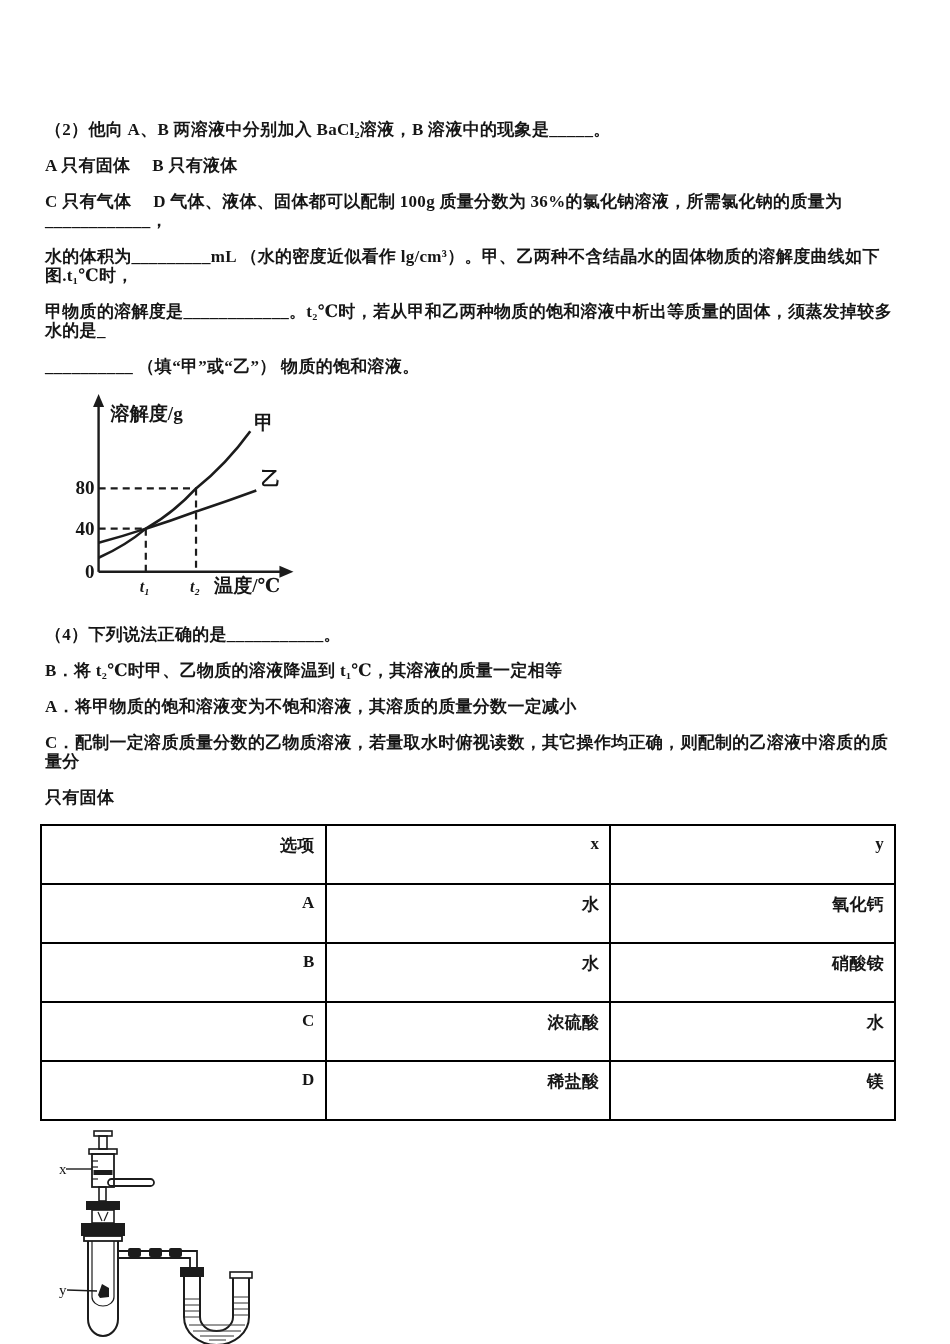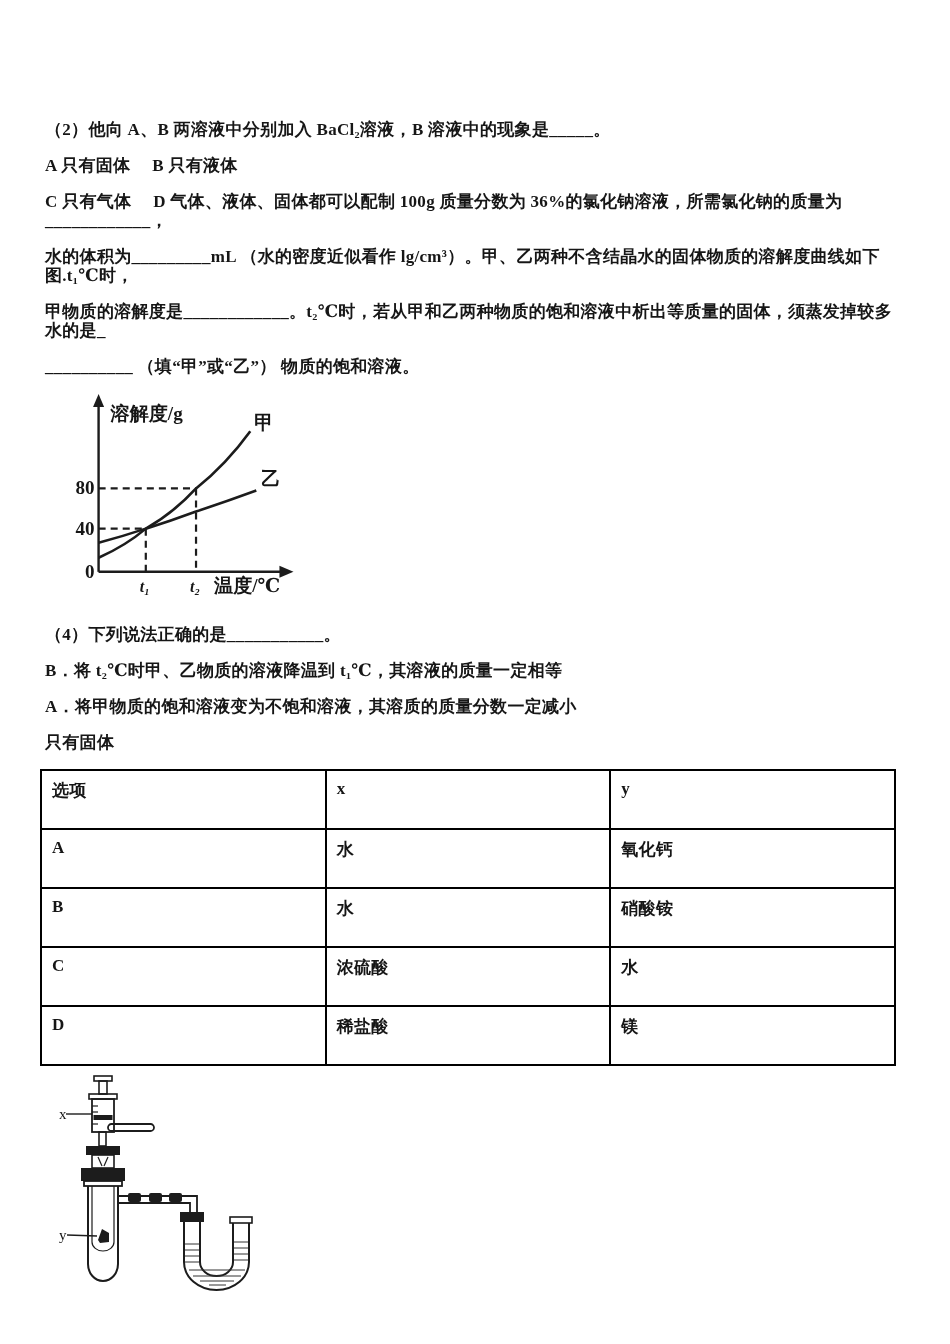--- a/index.html
+++ b/index.html
@@ -40,20 +40,21 @@
     margin:10px 0 0 -5px;
     table-layout:fixed;
   }
   table.opts td{
     border:2px solid #000;
     font-size:17px;
     font-weight:bold;
     padding:8px 10px 26px 10px;
     vertical-align:top;
     letter-spacing:0.3px;
+    text-align:right;
   }
   .apparatus-wrap{
     margin:6px 0 0 6px;
     width:215px;height:245px;
   }
   .apparatus-wrap svg text{
     font-family:"Liberation Serif","DejaVu Serif",serif;
     font-size:15px;
     fill:#161616;
   }
@@ -99,20 +100,21 @@
       <text x="126" y="198" class="t-label">t₂</text>
       <text x="150" y="198" class="cjk-label">温度/℃</text>
       <text x="190" y="36" class="cjk-label">甲</text>
       <text x="197" y="92" class="cjk-label">乙</text>
     </svg>
   </div>
 
   <p class="line">（4）下列说法正确的是___________。</p>
   <p class="line">B．将 t₂℃时甲、乙物质的溶液降温到 t₁℃，其溶液的质量一定相等</p>
   <p class="line">A．将甲物质的饱和溶液变为不饱和溶液，其溶质的质量分数一定减小</p>
+  <p class="line">C．配制一定溶质质量分数的乙物质溶液，若量取水时俯视读数，其它操作均正确，则配制的乙溶液中溶质的质量分</p>
   <p class="line">只有固体</p>
 
   <table class="opts">
     <tbody>
       <tr>
         <td>选项</td>
         <td>x</td>
         <td>y</td>
       </tr>
       <tr>

